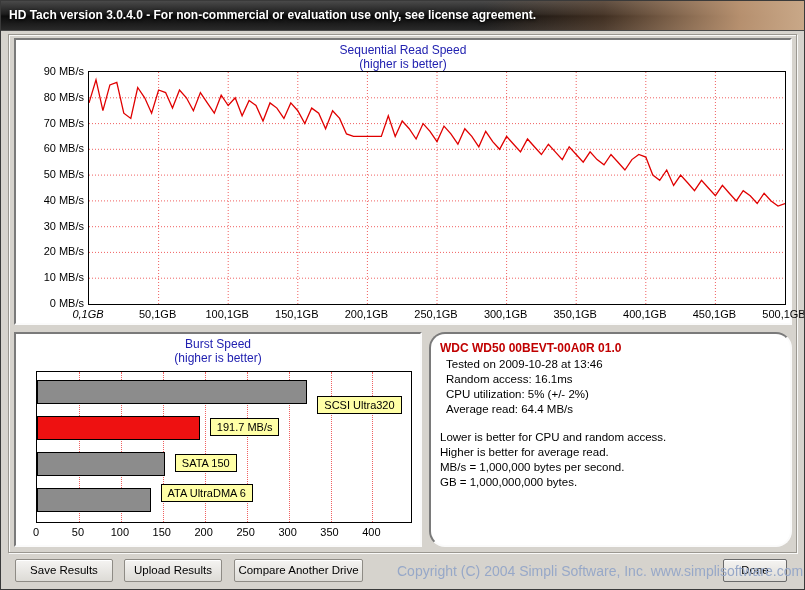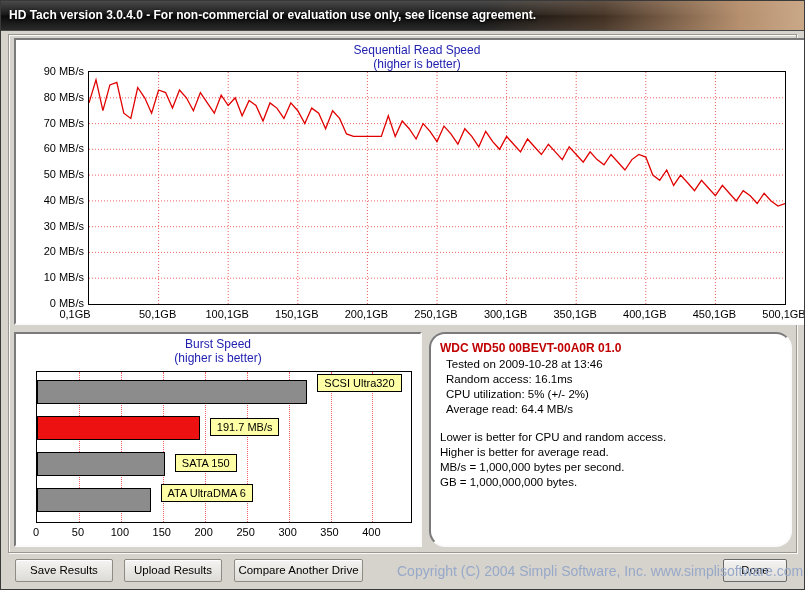--- a/index.html
+++ b/index.html
@@ -34,21 +34,21 @@
   .frame {
     position:absolute; left:7px; top:33px; width:787px; height:517px;
     border:1px solid #9a9790;
     box-shadow: inset 1px 1px 0 rgba(255,255,255,.85), 1px 1px 0 rgba(255,255,255,.85);
   }
   
   .panel {
     position:absolute; background:#ffffff;
     border:2px solid; border-color:#7a7a7a #fbfbfb #fbfbfb #7a7a7a;
   }
-  #seq-panel   { left:13px; top:37px;  width:774px; height:283px;padding-left:14px; }
+  #seq-panel   { left:13px; top:37px;  width:774px; height:283px; }
   #burst-panel { left:13px; top:331px; width:404px; height:211px; }
   #info-panel  { left:428px; top:331px; width:359px; height:211px;border-radius:16px; }
 
   .chart-title, .chart-sub {
     text-align:center; color:#2121b0; font-size:12px; line-height:14px;
   }
   .chart-title { margin-top:3px; }
 
   
   #seq-plot {
@@ -155,21 +155,21 @@
   <span class="ytick" style="top: 25px;">90 MB/s</span>
       <span class="ytick" style="top: 50.7778px; text-align: right;">80 MB/s</span>
       <span class="ytick" style="top: 76.5556px;">70 MB/s</span>
       <span class="ytick" style="top: 102.333px;">60 MB/s</span>
       <span class="ytick" style="top: 128.111px;">50 MB/s</span>
       <span class="ytick" style="top: 153.889px;">40 MB/s</span>
       <span class="ytick" style="top: 179.667px;">30 MB/s</span>
       <span class="ytick" style="top: 205.444px;">20 MB/s</span>
       <span class="ytick" style="top: 231.222px;">10 MB/s</span>
       <span class="ytick" style="top: 257px;">0 MB/s</span>
-      <span class="xtick-seq" style="left: 29px;">0,1GB</span>
+      <span class="xtick-seq" style="left: 42px; font-style: italic;">0,1GB</span>
       <span class="xtick-seq" style="left: 111.6px;">50,1GB</span>
       <span class="xtick-seq" style="left: 181.2px;">100,1GB</span>
       <span class="xtick-seq" style="left: 250.8px;">150,1GB</span>
       <span class="xtick-seq" style="left: 320.4px;">200,1GB</span>
       <span class="xtick-seq" style="left: 390px;">250,1GB</span>
       <span class="xtick-seq" style="left: 459.6px;">300,1GB</span>
       <span class="xtick-seq" style="left: 529.2px;">350,1GB</span>
       <span class="xtick-seq" style="left: 598.8px;">400,1GB</span>
       <span class="xtick-seq" style="left: 668.4px;">450,1GB</span>
       <span class="xtick-seq" style="left: 738px;">500,1GB</span>
@@ -181,21 +181,21 @@
     <div id="burst-plot">
         <div class="vgrid" style="left: 41.9px;"></div>
         <div class="vgrid" style="left: 83.9px;"></div>
         <div class="vgrid" style="left: 125.8px;"></div>
         <div class="vgrid" style="left: 167.7px;"></div>
         <div class="vgrid" style="left: 209.6px;"></div>
         <div class="vgrid" style="left: 251.6px;"></div>
         <div class="vgrid" style="left: 293.5px;"></div>
         <div class="vgrid" style="left: 335.4px;"></div>
         <div class="bar" style="top: 8px; left: 0px; width: 268.3px; background: rgb(140, 140, 140);"></div>
-        <div class="bar-label" style="top: 2px; left: 280.3px;">SCSI Ultra320</div>
+        <div class="bar-label" style="top: 24px; left: 280.3px;">SCSI Ultra320</div>
         <div class="bar" style="top: 44px; left: 0px; width: 160.8px; background: rgb(238, 17, 17);"></div>
         <div class="bar-label" style="top: 46px; left: 172.8px;">191.7 MB/s</div>
         <div class="bar" style="top: 80px; left: 0px; width: 125.8px; background: rgb(140, 140, 140);"></div>
         <div class="bar-label" style="top: 82px; left: 137.8px;">SATA 150</div>
         <div class="bar" style="top: 116px; left: 0px; width: 111.5px; background: rgb(140, 140, 140);"></div>
         <div class="bar-label" style="top: 112px; left: 123.5px;">ATA UltraDMA 6</div>
       </div>
 
   <span class="xtick-burst" style="left: 5px;">0</span>
       <span class="xtick-burst" style="left: 46.9px;">50</span>

